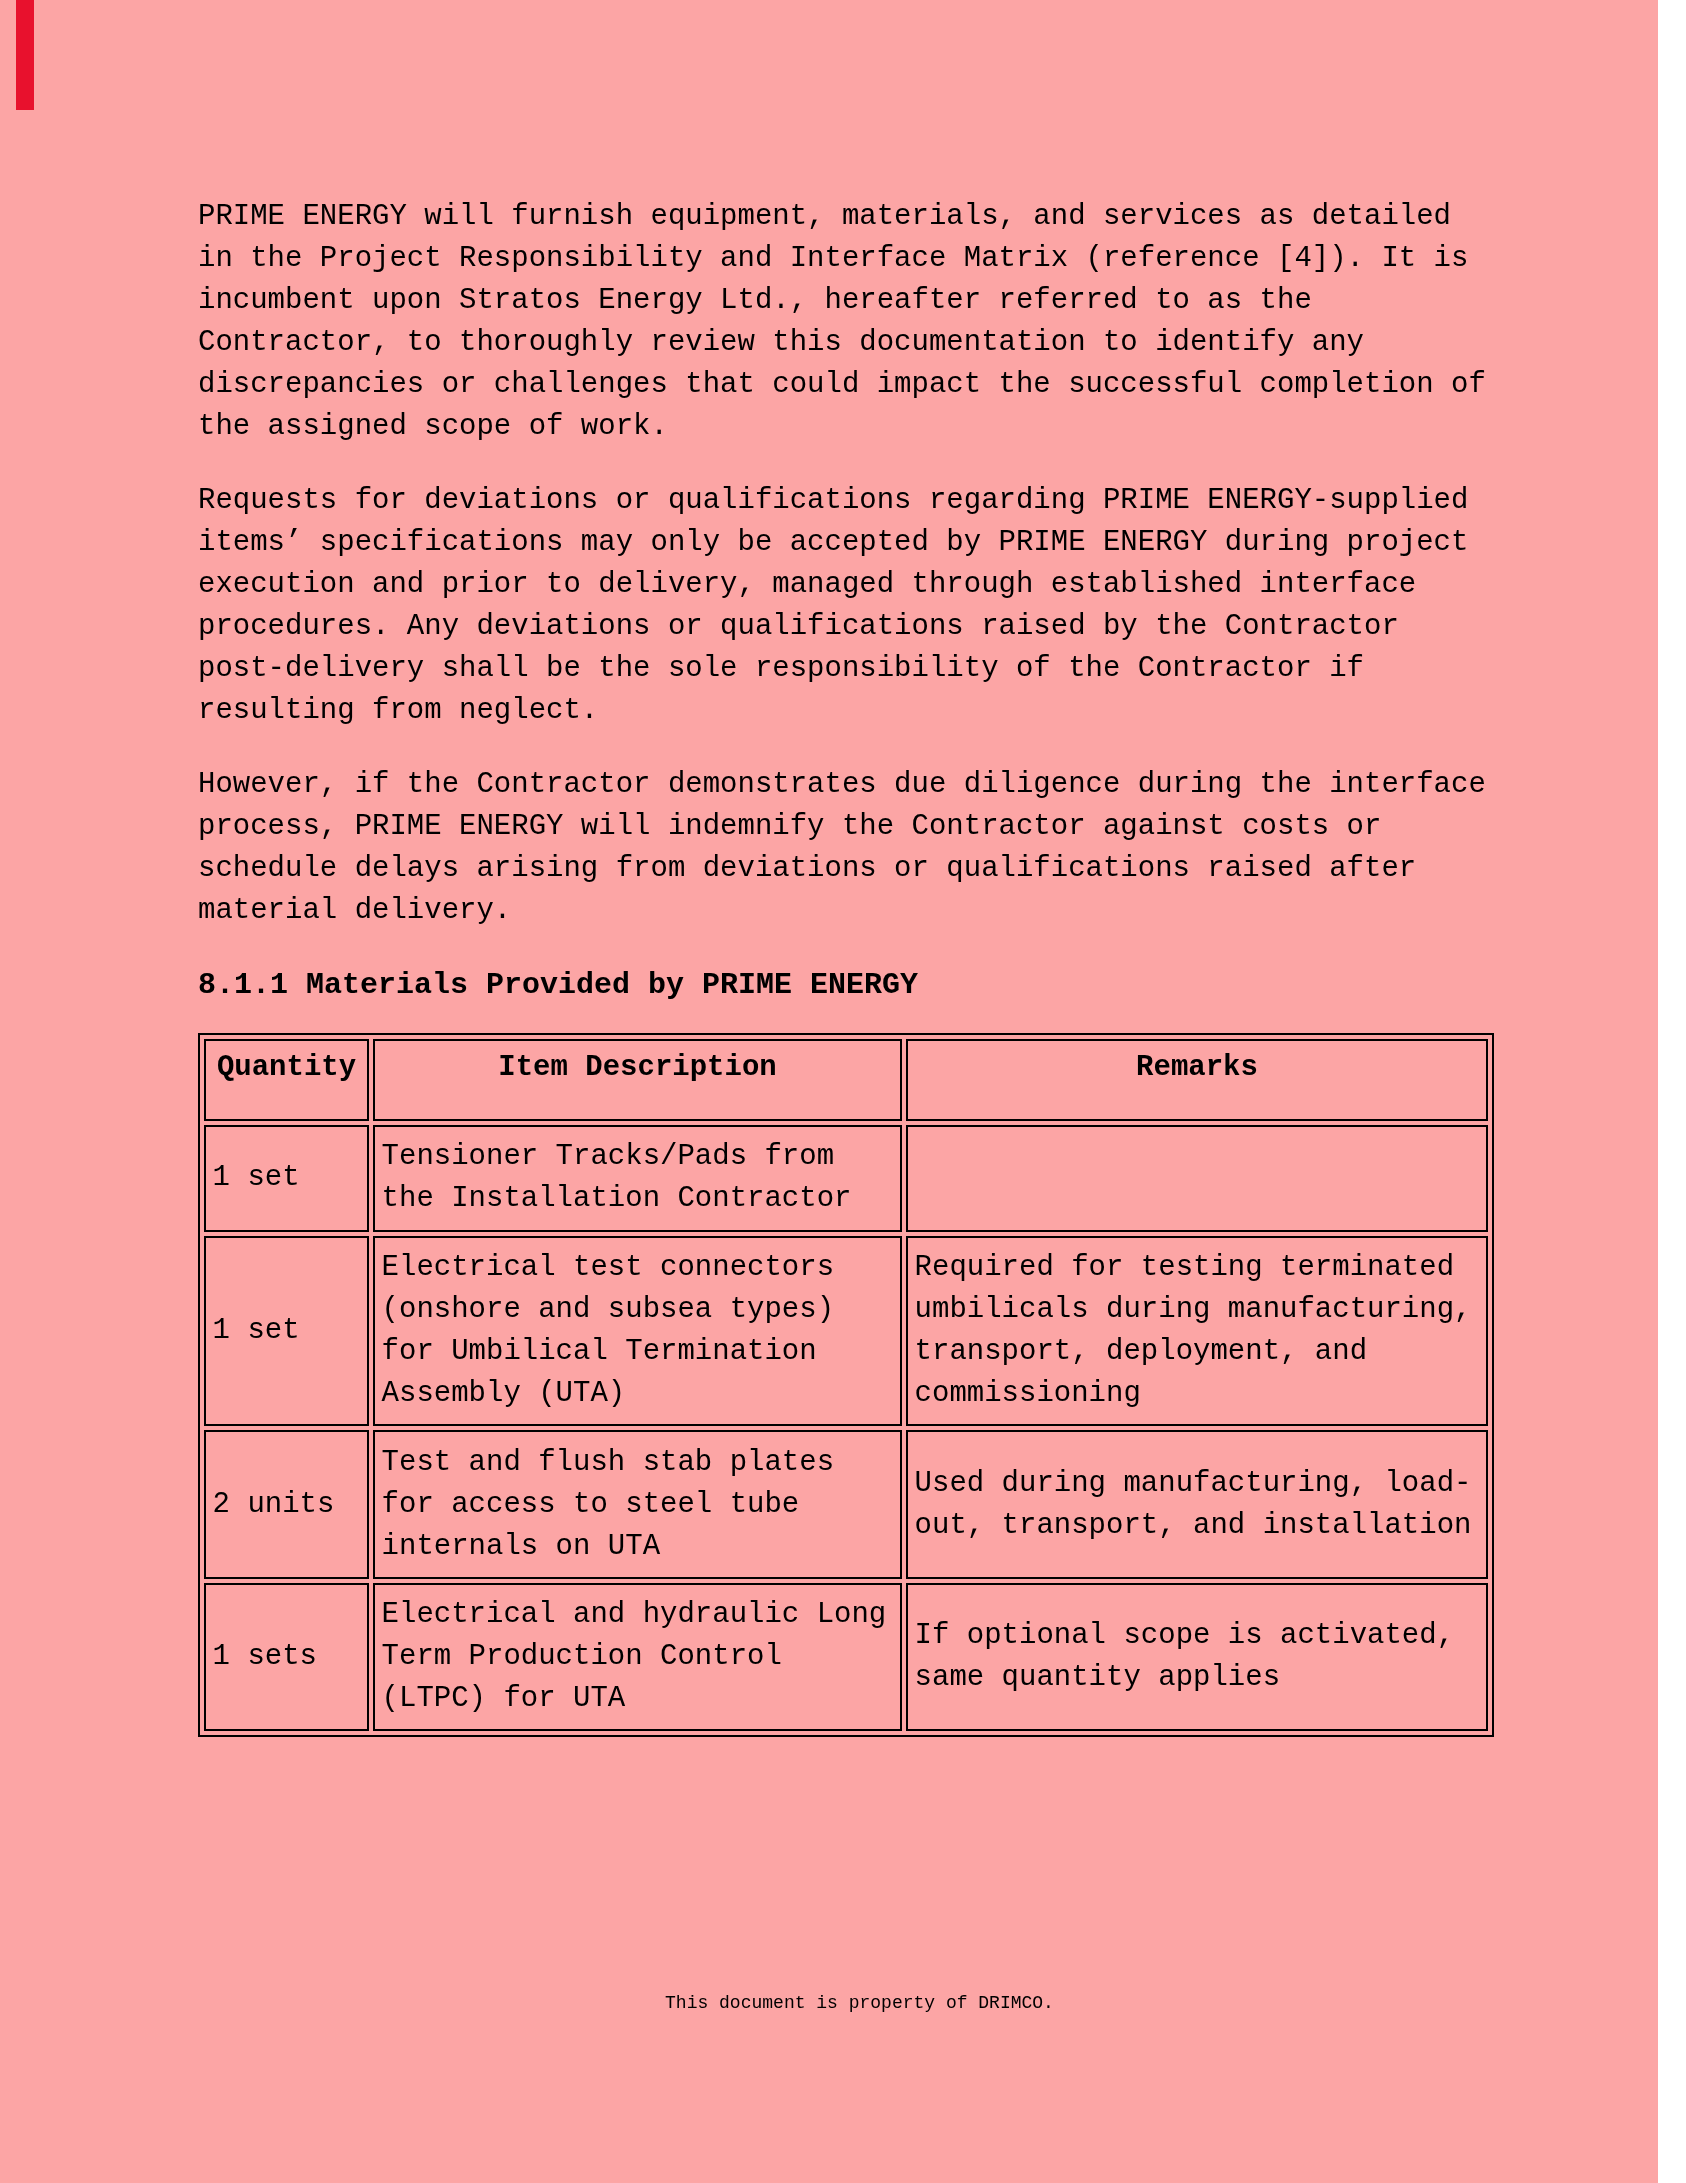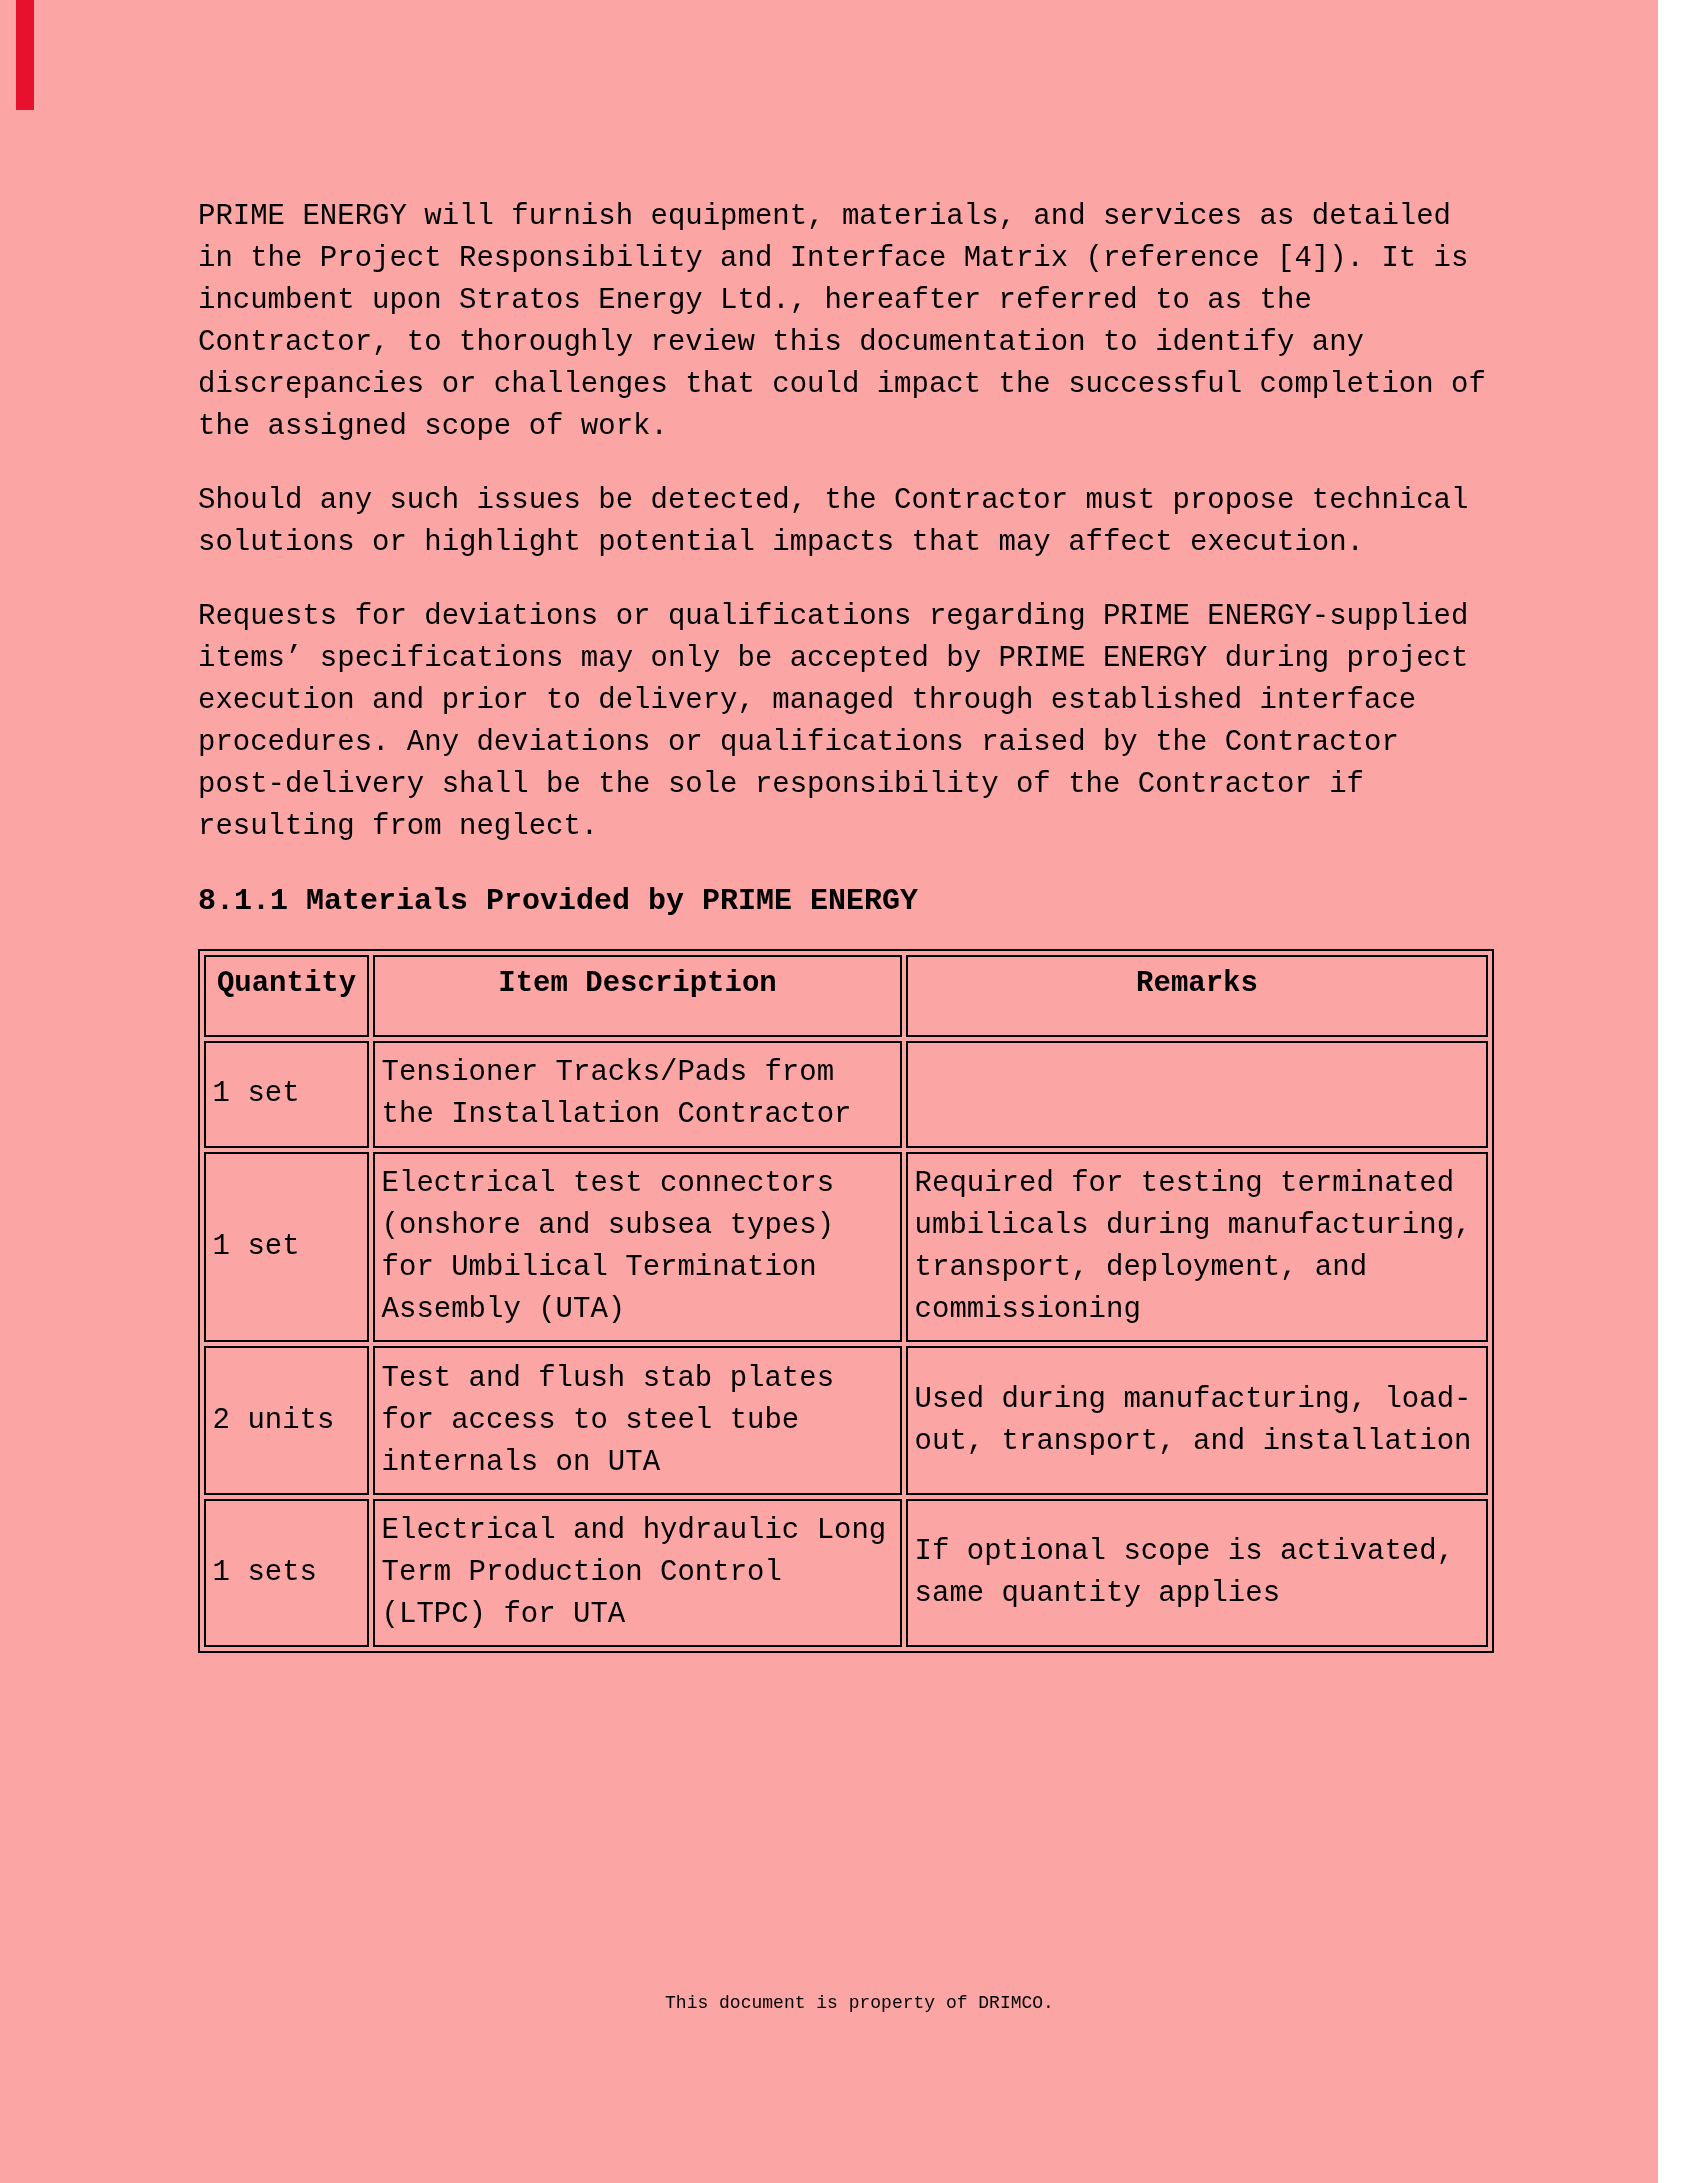--- a/index.html
+++ b/index.html
@@ -79,24 +79,24 @@
 <body>
 
 <div class="page">
 
   <div class="red-bar" style="background: rgb(232, 17, 45);"></div>
 
   <div class="content">
 
     <p class="body-par">PRIME ENERGY will furnish equipment, materials, and services as detailed in the Project Responsibility and Interface Matrix (reference [4]). It is incumbent upon Stratos Energy Ltd., hereafter referred to as the Contractor, to thoroughly review this documentation to identify any discrepancies or challenges that could impact the successful completion of the assigned scope of work.</p>
 
-    <p class="body-par">Should any such issues be detected, the Contractor must propose technical solutions or highlight potential impacts that may affect execution.</p>
 
     <p class="body-par">Requests for deviations or qualifications regarding PRIME ENERGY-supplied items’ specifications may only be accepted by PRIME ENERGY during project execution and prior to delivery, managed through established interface procedures. Any deviations or qualifications raised by the Contractor post-delivery shall be the sole responsibility of the Contractor if resulting from neglect.</p>
 
+    <p class="body-par">However, if the Contractor demonstrates due diligence during the interface process, PRIME ENERGY will indemnify the Contractor against costs or schedule delays arising from deviations or qualifications raised after material delivery.</p>
 
     <h3 class="section-heading">8.1.1 Materials Provided by PRIME ENERGY</h3>
 
 
     <table class="materials">
       <colgroup>
         <col class="col-qty">
         <col class="col-item">
         <col class="col-rem">
       </colgroup>

